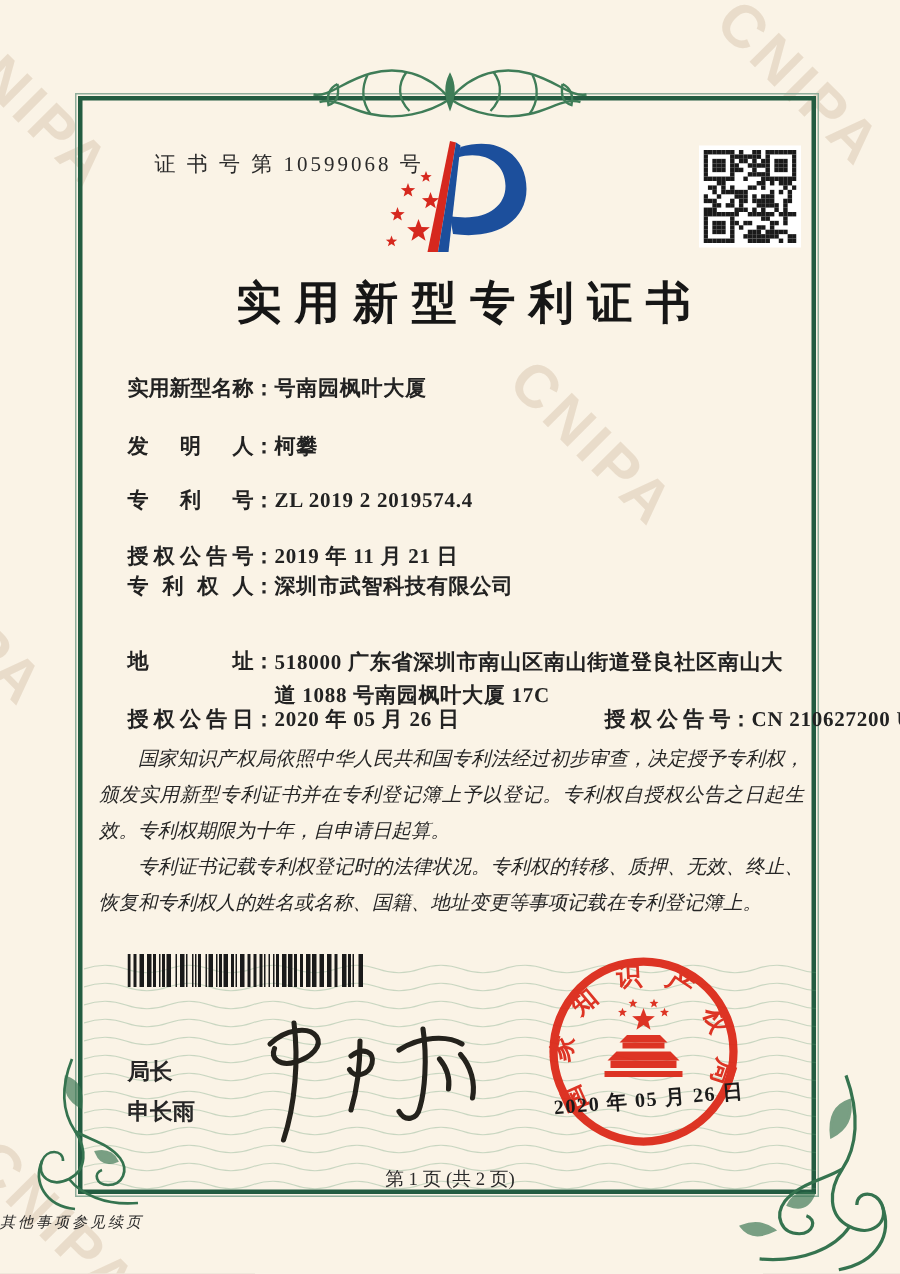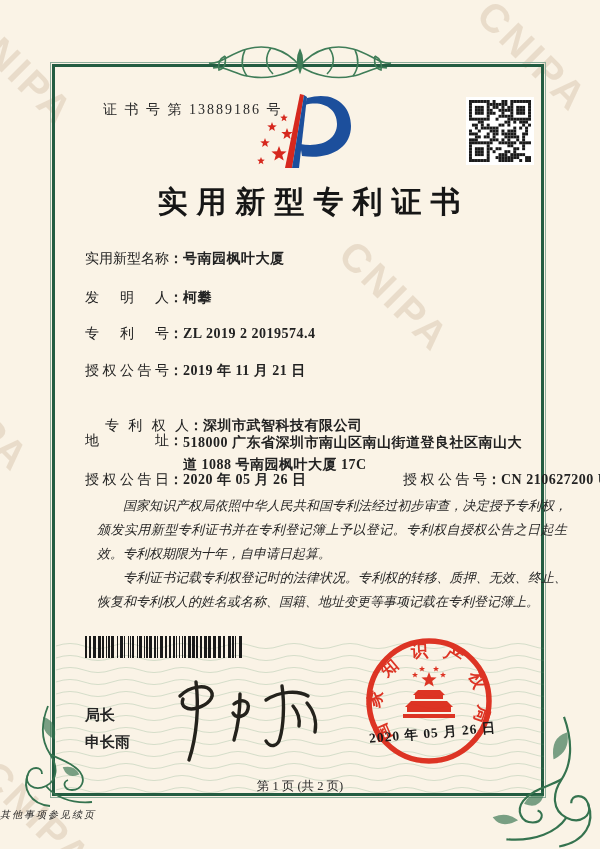--- a/index.html
+++ b/index.html
@@ -18,30 +18,30 @@
     transform:rotate(45deg);transform-origin:left top;
     white-space:nowrap;pointer-events:none;user-select:none;
   }
   
   .frame-outer{position:absolute;left:50px;top:62px;width:496px;height:736px;border:1px solid #8fae9b;box-sizing:border-box;}
   .frame-inner{position:absolute;left:1px;top:1px;right:1px;bottom:1px;border:3px solid #235c41;box-sizing:border-box;}
   .cert-no{position:absolute;left:103px;top:101px;font-size:14px;letter-spacing:2px;color:#2a2a2a;}
   .title{position:absolute;left:0;top:182px;width:100%;text-align:center;font-size:30px;font-weight:bold;letter-spacing:9px;padding-left:27px;box-sizing:border-box;color:#161616;}
   
   .frow{position:absolute;left:85px;font-size:14px;white-space:nowrap;}
-  .flabel{display:inline-block;width:84px;text-align:justify;text-align-last:justify;font-weight:normal;vertical-align:top;}
+  .flabel{display:inline-block;width:84px;text-align:justify;text-align-last:justify;font-weight:bold;vertical-align:top;}
   .colon{font-weight:bold;}
   .fvalue{font-weight:bold;letter-spacing:.5px;}
   .fvalue.wrap{display:inline-block;width:350px;white-space:normal;line-height:1.6;vertical-align:top;}
   .fgroup2{position:absolute;left:318px;top:0;}
   
   .body-text{
     position:absolute;left:66px;top:494px;width:470px;
     font-size:13px;line-height:1.85;font-style:italic;
-    text-align:justify;color:#262626;margin-left:31px;
+    text-align:justify;color:#262626;
   }
   .body-text p{margin:0;text-indent:2em;}
   
   .waves{position:absolute;left:56px;top:640px;width:488px;height:154px;pointer-events:none;}
   .barcode{position:absolute;left:85px;top:636px;width:160px;height:22px;}
   .director{position:absolute;left:85px;top:701px;font-family:"Liberation Sans","DejaVu Sans",sans-serif;font-weight:bold;font-size:15px;line-height:1.8;color:#262626;}
   .signature{position:absolute;left:150px;top:676px;width:175px;height:88px;}
   .seal{position:absolute;left:356px;top:628px;width:146px;height:146px;opacity:.95;}
   .seal-date{
     position:absolute;left:369px;top:724px;width:135px;
@@ -122,21 +122,21 @@
       <path d="M30,4 C22,26 24,44 32,56 C40,68 40,82 28,88 C16,94 6,86 10,76 C13,68 24,68 24,76"></path>
       <path d="M32,56 C42,62 56,64 64,74 C70,82 66,92 56,92 C48,92 46,84 52,82"></path>
       <path d="M28,88 C36,100 54,108 78,106"></path>
       <path d="M10,76 C4,92 12,108 34,112"></path>
       <path d="M38,38 q-12,-6 -10,-20 q12,4 10,20 Z" fill="#35734f" opacity=".65"></path>
       <path d="M48,70 q10,-2 14,6 q-10,4 -14,-6 Z" fill="#35734f" opacity=".65"></path>
       <path d="M70,90 q8,-6 18,-2 q-6,8 -18,2 Z" fill="#35734f" opacity=".65"></path>
     </g>
   </svg>
 
-  <div class="cert-no">证 书 号 第 13889186 号</div>
+  <div class="cert-no">证 书 号 第 10599068 号</div>
 
   <svg style="position:absolute;left:250px;top:88px;" width="110" height="88" viewBox="0 0 110 88">
     <polygon points="50,6 54,7 42,80 35,80" fill="#d6281e"></polygon>
     <polygon points="54,7 57,9 49,80 42,80" fill="#1c4f9c"></polygon>
     <path d="M57,10 C85,2 101,18 101,38 C101,60 80,72 52,68 L50,56 C72,60 87,51 87,36 C87,20 72,12 55,17 Z" fill="#1c4f9c"></path>
     <polygon fill="#d6281e" points="34.0,26.0 35.0,28.6 37.8,28.8 35.6,30.5 36.4,33.2 34.0,31.7 31.6,33.2 32.4,30.5 30.2,28.8 33.0,28.6"></polygon>
     <polygon fill="#d6281e" points="22.0,34.0 23.2,37.3 26.8,37.5 24.0,39.6 24.9,43.0 22.0,41.1 19.1,43.0 20.0,39.6 17.2,37.5 20.8,37.3"></polygon>
     <polygon fill="#d6281e" points="37.0,40.0 38.5,44.0 42.7,44.1 39.4,46.8 40.5,50.9 37.0,48.5 33.5,50.9 34.6,46.8 31.3,44.1 35.5,44.0"></polygon>
     <polygon fill="#d6281e" points="15.0,50.0 16.2,53.3 19.8,53.5 17.0,55.6 17.9,59.0 15.0,57.1 12.1,59.0 13.0,55.6 10.2,53.5 13.8,53.3"></polygon>
     <polygon fill="#d6281e" points="29.0,58.0 31.0,63.3 36.6,63.5 32.2,67.0 33.7,72.5 29.0,69.4 24.3,72.5 25.8,67.0 21.4,63.5 27.0,63.3"></polygon>
@@ -402,21 +402,21 @@
   </div>
   <div class="frow" style="top:289px;">
     <span class="flabel">发明人</span><span class="colon">：</span><span class="fvalue">柯攀</span>
   </div>
   <div class="frow" style="top:325px;">
     <span class="flabel">专利号</span><span class="colon">：</span><span class="fvalue">ZL 2019 2 2019574.4</span>
   </div>
   <div class="frow" style="top:362px;">
     <span class="flabel">授权公告号</span><span class="colon">：</span><span class="fvalue">2019 年 11 月 21 日</span>
   </div>
-  <div class="frow" style="top:417px;margin-left:20px;">
+  <div class="frow" style="top:382px;">
     <span class="flabel">专利权人</span><span class="colon">：</span><span class="fvalue">深圳市武智科技有限公司</span>
   </div>
   <div class="frow" style="top:432px;">
     <span class="flabel">地址</span><span class="colon">：</span><span class="fvalue wrap">518000 广东省深圳市南山区南山街道登良社区南山大道 1088 号南园枫叶大厦 17C</span>
   </div>
   <div class="frow" style="top:471px;width:460px;">
     <span class="flabel">授权公告日</span><span class="colon">：</span><span class="fvalue">2020 年 05 月 26 日</span>
     <span class="fgroup2">
       <span class="flabel">授权公告号</span><span class="colon">：</span><span class="fvalue">CN 210627200 U</span>
     </span>

